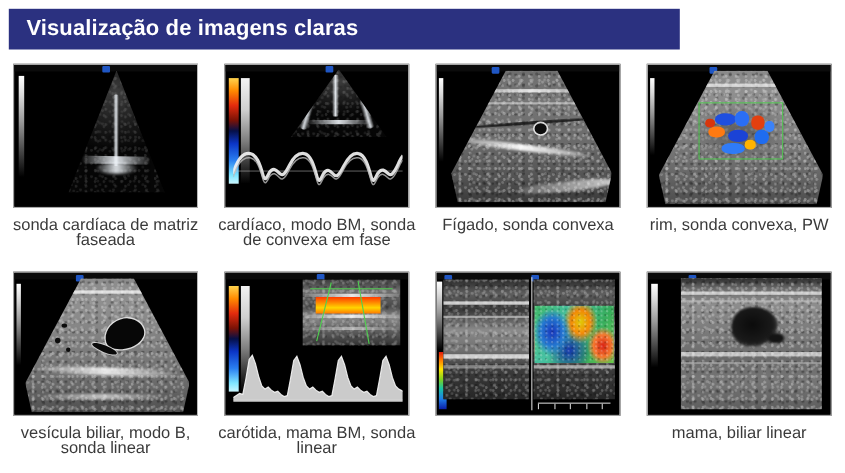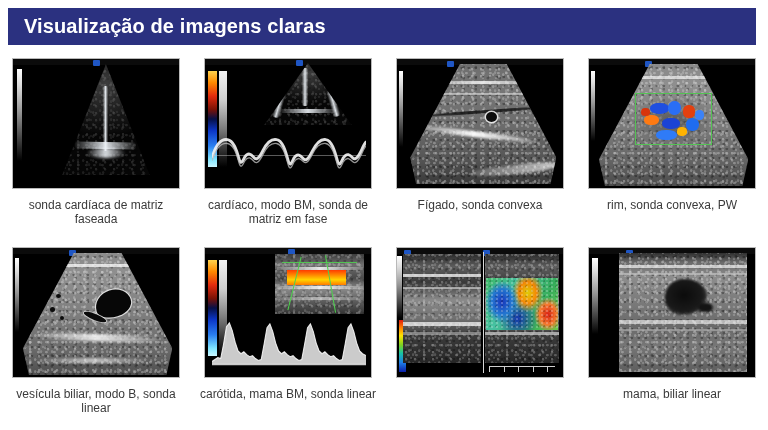--- a/index.html
+++ b/index.html
@@ -13,21 +13,21 @@
     overflow: hidden;
     font-family: "Liberation Sans", sans-serif;
     position: relative;
   }
 
   
   .title-bar {
     position: absolute;
     left: 8px;
     top: 8px;
-    width: 748px;
+    width: 610px;
     height: 37px;
     background: #2b3180;
     display: flex;
     align-items: center;
   }
   .title-text {
     color: #ffffff;
     font-size: 20px;
     font-weight: bold;
     letter-spacing: 0.1px;
@@ -73,21 +73,21 @@
     border: 1px solid #b9b9b9;
     box-sizing: border-box;
     overflow: hidden;
   }
   .caption {
     position: absolute;
     left: 6px;
     top: 146px;
     width: 180px;
     text-align: center;
-    font-size: 12px;
+    font-size: 15px;
     line-height: 14px;
     color: #3a3a3a;
   }
 
   
   .us {
     position: absolute;
     inset: 0;
     background: #000;
   }
@@ -380,21 +380,21 @@
               <path d="M0,33 C4,20 10,14 16,15 C22,16 25,24 28,35 C30,42 32,37 34,33
                        C38,27 41,31 44,34 C47,37 50,32 53,26 C57,18 62,14 67,15
                        C73,16 76,26 79,37 C81,44 83,38 85,34 C89,28 92,31 95,34
                        C98,37 101,32 104,26 C108,18 113,14 118,15 C124,16 127,26 130,37
                        C132,44 134,38 136,34 C140,28 143,31 146,34 C149,37 152,32 155,26
                        C157,21 159,18 160,17" fill="none" stroke="#b9b9b9" stroke-width="1.4" fill-opacity="0" opacity="0.8"></path>
             </svg>
           </div>
         </div>
       </div>
-      <div class="caption">cardíaco, modo BM, sonda de matriz em fase</div>
+      <div class="caption">cardíaco, modo BM, sonda de convexa em fase</div>
     </div>
 
     <div class="cell cell-3">
       <div class="thumb">
         <div class="us">
           <div class="topstrip"></div>
           <div class="probe-dot" style="left:34%; top:2px;"></div>
           <div class="graybar" style="left:2px; top:12px; height:70px; width:4px;"></div>
 
           <div class="fan fan-convex" style="left:6%; top:5px; width:90%; height:122px;">

